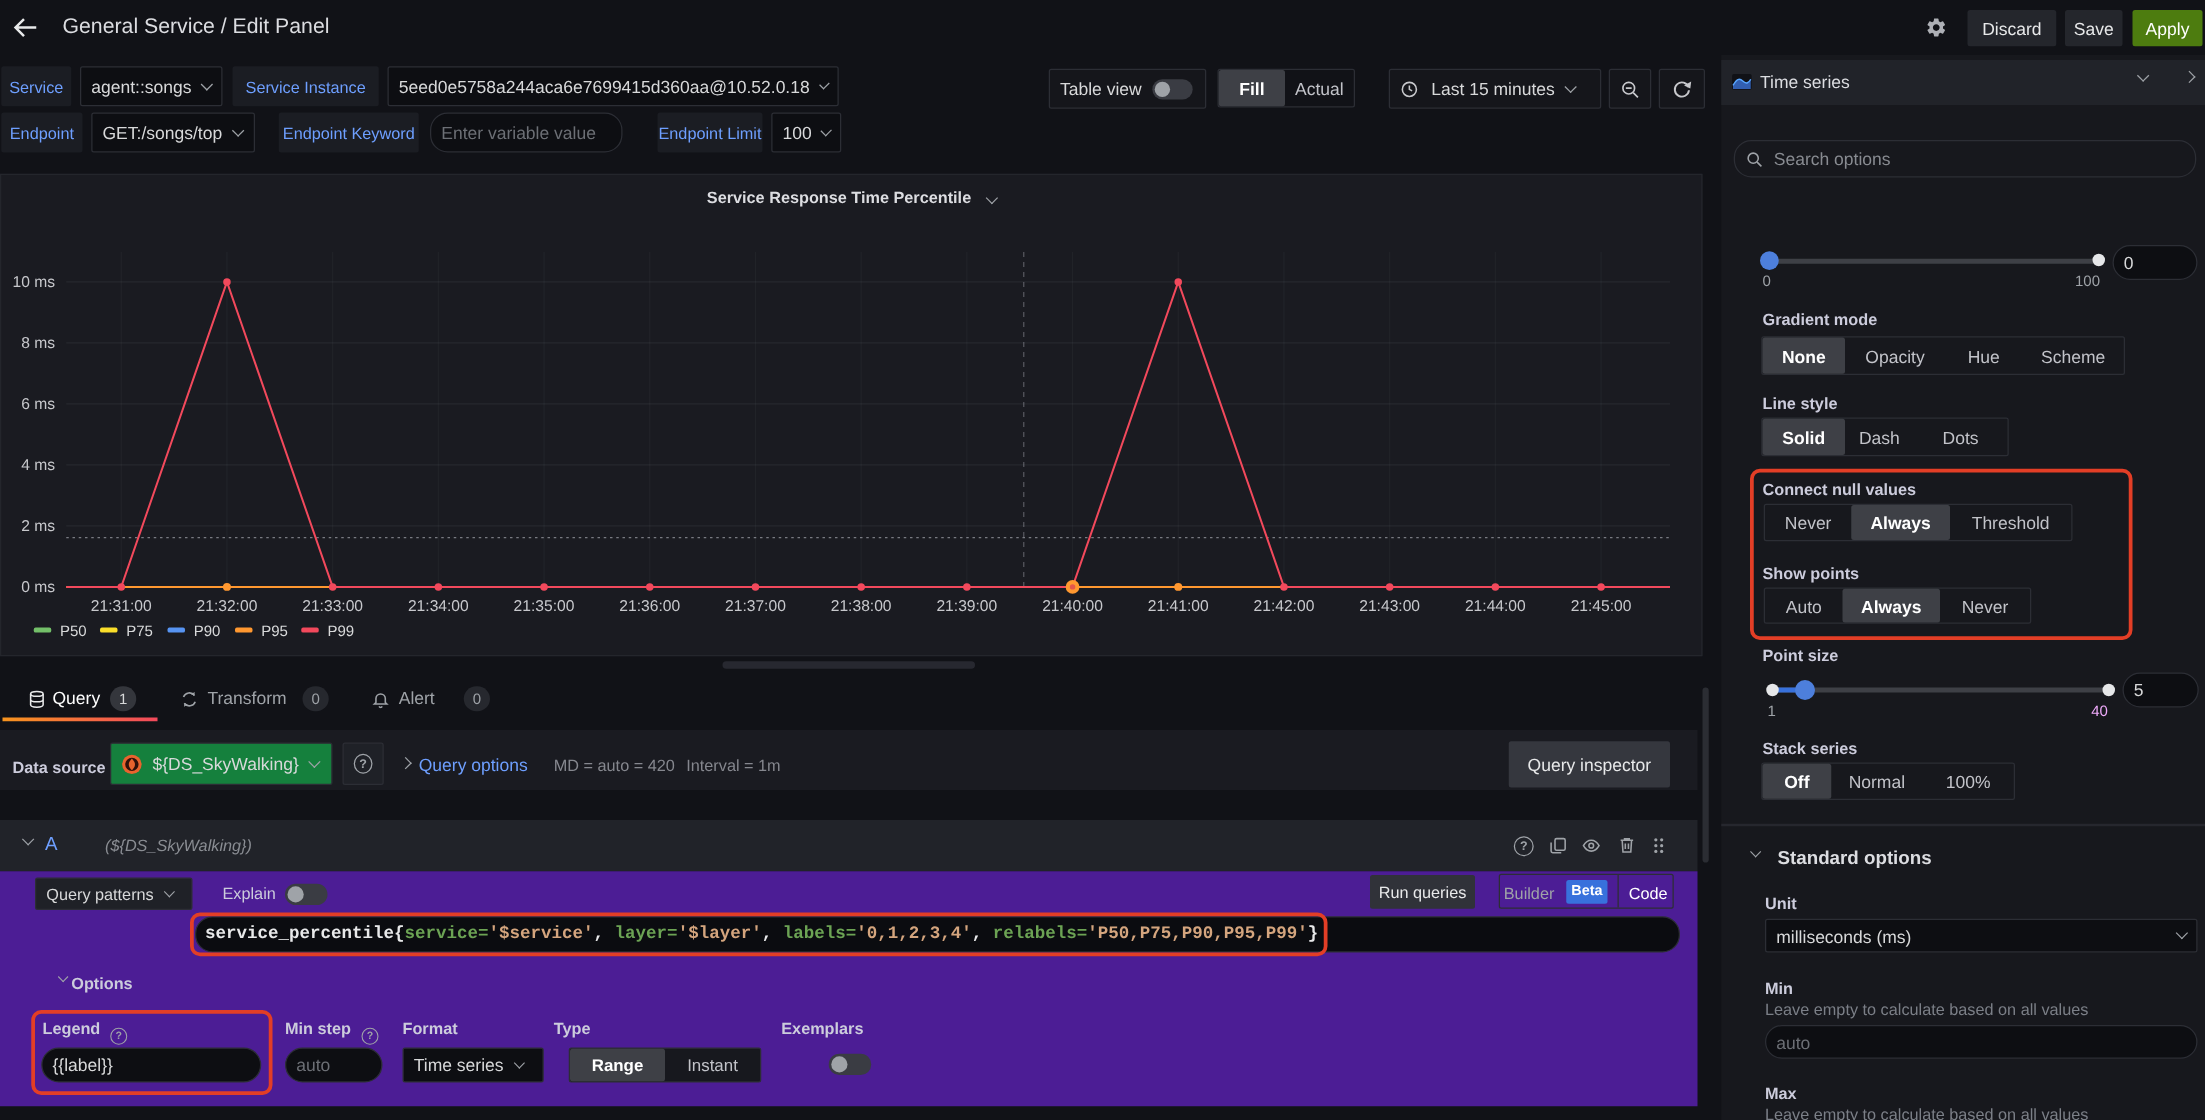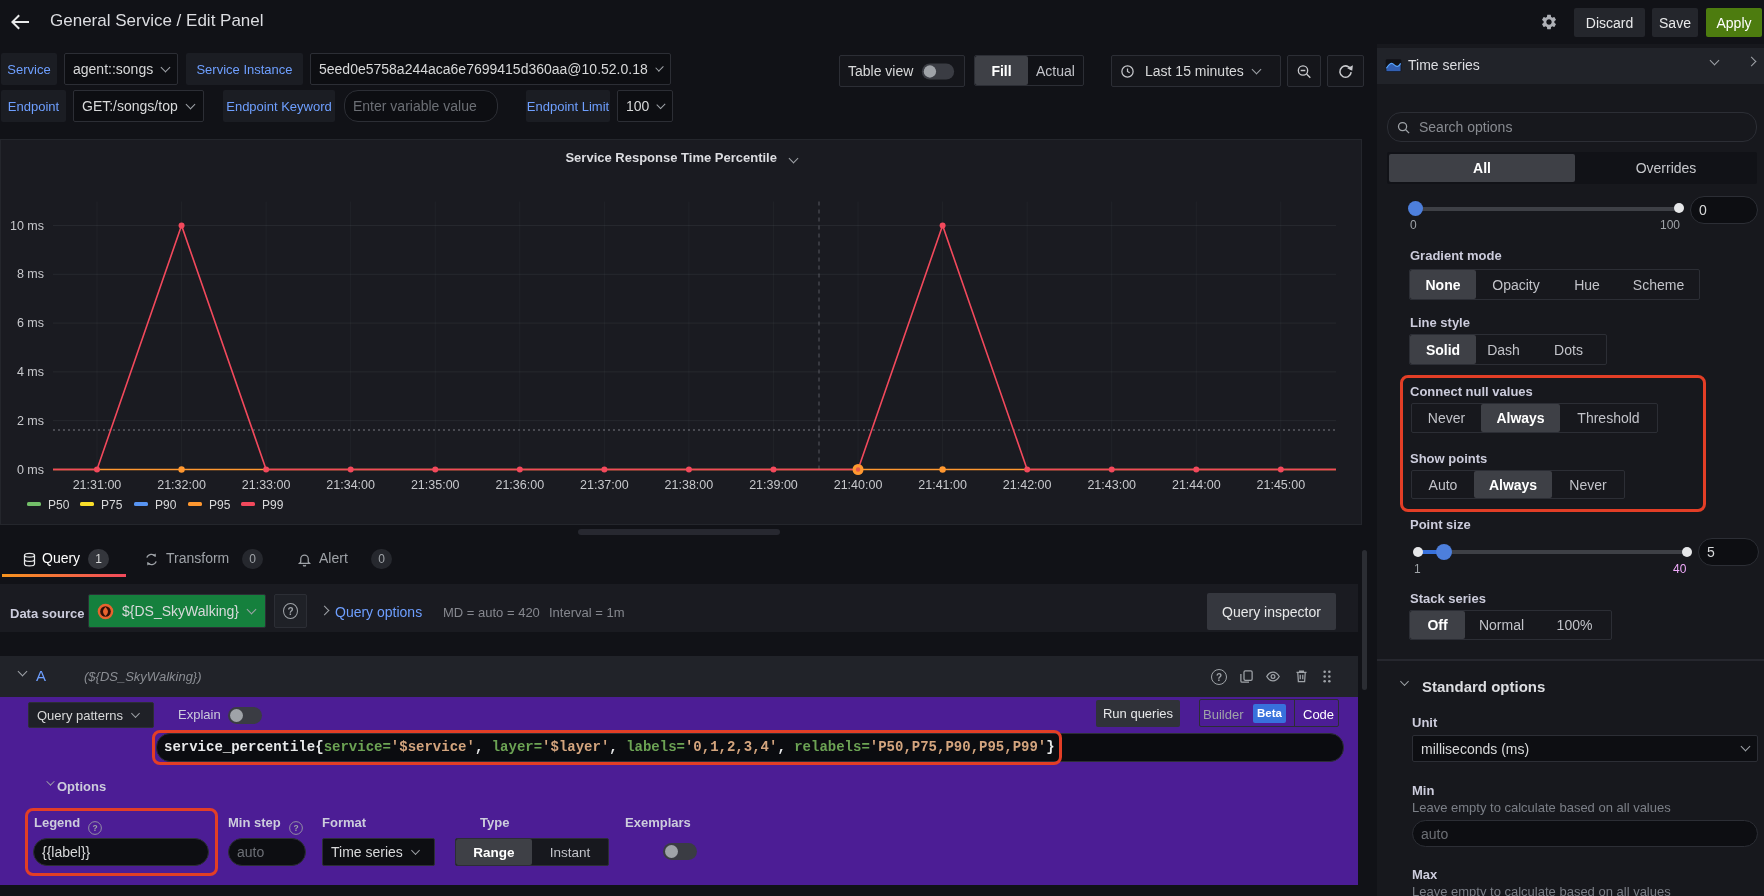--- a/index.html
+++ b/index.html
@@ -254,21 +254,21 @@
   <div class="inp" style="left:33px;top:141px;width:176px;height:28px">{{label}}</div>
 
   <div class="optlab" style="left:228px;top:118px">Min step&nbsp;&nbsp;<span class="hlp" style="display:inline-flex;transform:scale(0.85);vertical-align:-4px">?</span></div>
   <div class="inp" style="left:228px;top:141px;width:78px;height:28px">
       <span class="ph">auto</span>
     </div>
 
   <div class="optlab" style="left:322px;top:118px">Format</div>
   <div class="sel" style="left:322px;top:141px;width:113px;height:28px;background:#0d0e12">Time series<span class="chev" style="transform:rotate(45deg) scale(0.9)"></span></div>
 
-  <div class="optlab" style="left:480px;top:118px">Type</div>
+  <div class="optlab" style="left:443px;top:118px">Type</div>
   <div class="seg" style="left:455px;top:141px;height:28px;background:#17181e">
     <div class="on" style="width:76px;font-size:13.5px">Range</div>
       <div style="width:76px;font-size:13.5px">Instant</div>
   </div>
 
   <div class="optlab" style="left:625px;top:118px">Exemplars</div>
   <span class="toggle abs" style="left:625px;top:146px"></span>
 </div>
 
 <div class="abs" style="left:1362px;top:550px;width:5px;height:140px;background:#2b2d33;border-radius:3px"></div>
@@ -284,24 +284,20 @@
     <span class="chev abs" style="left:325px;top:13px"></span>
     <span class="chev chevr abs" style="left:362px;top:14px"></span>
   </div>
   <div class="inp" style="left:10px;top:68px;width:370px;height:30px;background:#17181d">
     <svg width="15" height="15" viewBox="0 0 24 24" style="margin-right:8px">
         <circle cx="10.5" cy="10.5" r="6.5" fill="none" stroke="#9fa3a8" stroke-width="2"></circle>
         <path d="M15.5 15.5L21 21" stroke="#9fa3a8" stroke-width="2"></path>
       </svg>
     <span style="color:#888b91;font-size:14px">Search options</span>
   </div>
-  <div class="abs" style="left:10px;top:108px;width:370px;height:32px;background:#111217;border-radius:2px">
-    <div class="abs" style="left:2px;top:2px;width:186px;height:28px;background:#3e4046;border-radius:2px;text-align:center;line-height:28px;font-size:14px;font-weight:700;color:#fff">All</div>
-    <div class="abs" style="left:188px;top:0;width:182px;height:32px;text-align:center;line-height:32px;font-size:14px;color:#c7c8cc">Overrides</div>
-  </div>
 
   <div class="abs" style="left:37px;top:163px;width:266px;height:4px;background:#3e4046;border-radius:2px"></div>
   <div class="abs" style="left:31px;top:157px;width:15px;height:15px;border-radius:50%;background:#4d7fdc"></div>
   <div class="abs" style="left:297px;top:159px;width:10px;height:10px;border-radius:50%;background:#e6e7e9"></div>
   <div class="abs" style="left:33px;top:174px;font-size:12px;color:#9fa3a8">0</div>
   <div class="abs" style="left:283px;top:174px;font-size:12px;color:#9fa3a8">100</div>
   <div class="inp" style="left:313px;top:152px;width:68px;height:28px">0</div>
 
   <div class="optlab" style="left:33px;top:204px">Gradient mode</div>
   <div class="seg" style="left:32px;top:225px;height:31px;background:#17181d">

